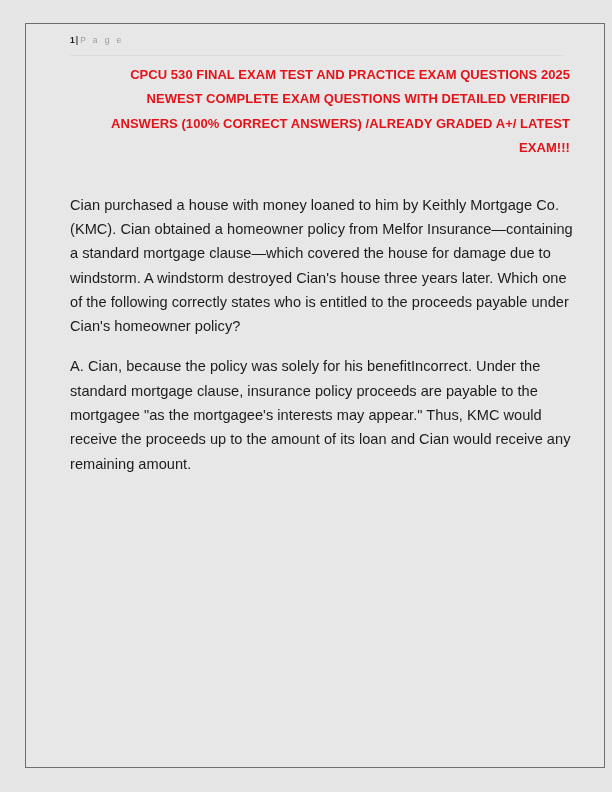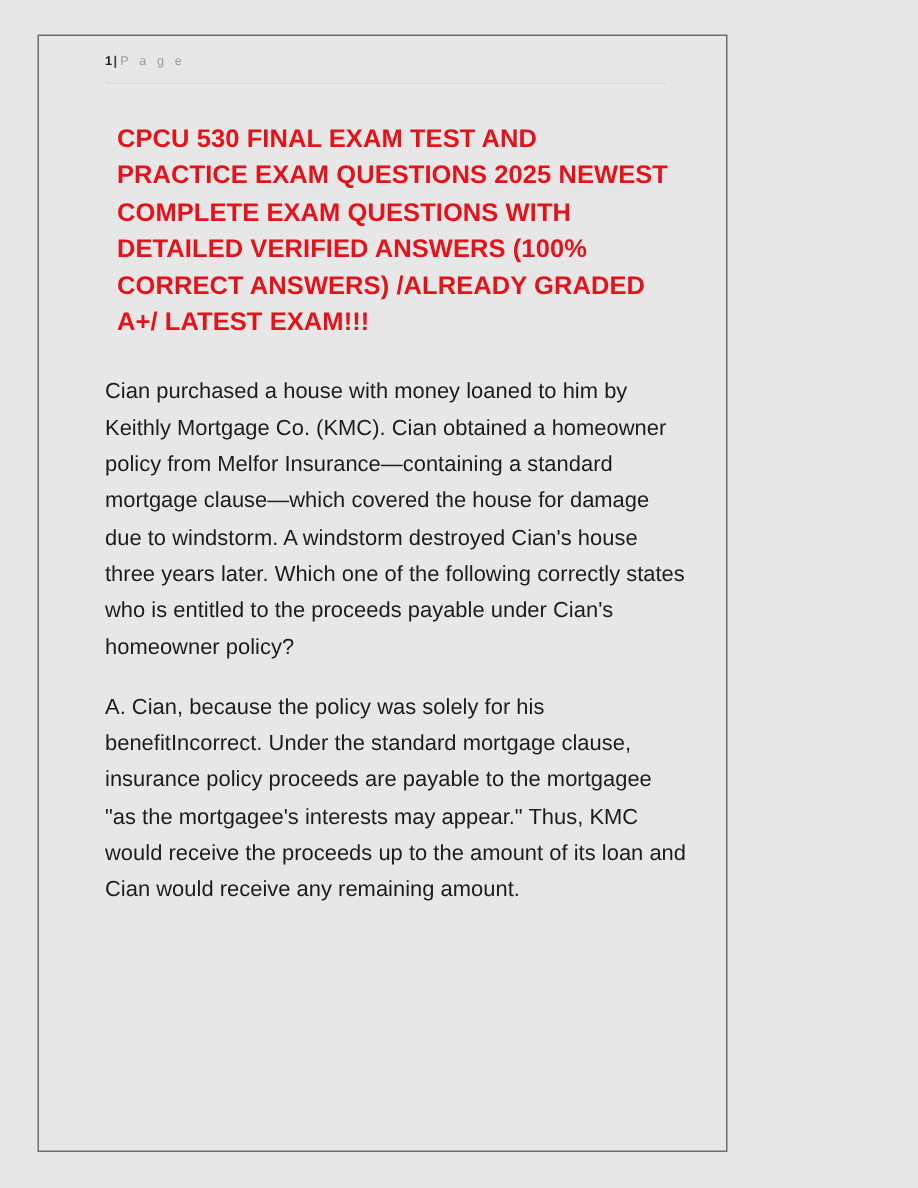--- a/index.html
+++ b/index.html
@@ -12,21 +12,21 @@
     height: 792px;
     background: #e6e6e6;
     font-family: "Liberation Sans", sans-serif;
     overflow: hidden;
   }
 
   .page-sheet {
     position: absolute;
     left: 25px;
     top: 23px;
-    width: 460px;
+    width: 580px;
     height: 745px;
     box-sizing: border-box;
     background: #e7e7e7;
     border: 1px solid #6e6e6e;
   }
 
   .page-inner {
     position: absolute;
     left: 0;
     top: 0;
@@ -65,33 +65,33 @@
     position: absolute;
     left: 0px;
     right: 22px;
     top: 22px;
     height: 1px;
     background: #dcdcdc;
   }
 
   
   .doc-title {
-    margin: 24px 0 0 0;
+    margin: 6px 0 0 0;
     padding: 0 16px 0 8px;
-    text-align: left;
+    text-align: right;
     color: #e4131a;
-    font-size: 17px;
+    font-size: 13px;
     font-weight: bold;
     line-height: 24.4px;
     letter-spacing: 0.05px;
   }
 
   
   .doc-body {
-    margin-top: 22px;
+    margin-top: 32px;
     padding-right: 8px;
   }
   .doc-body p {
     margin: 0 0 16px 0;
     color: #1c1c1c;
     font-size: 14.6px;
     line-height: 24.3px;
     letter-spacing: 0.02px;
   }
   .doc-body p:last-child {

